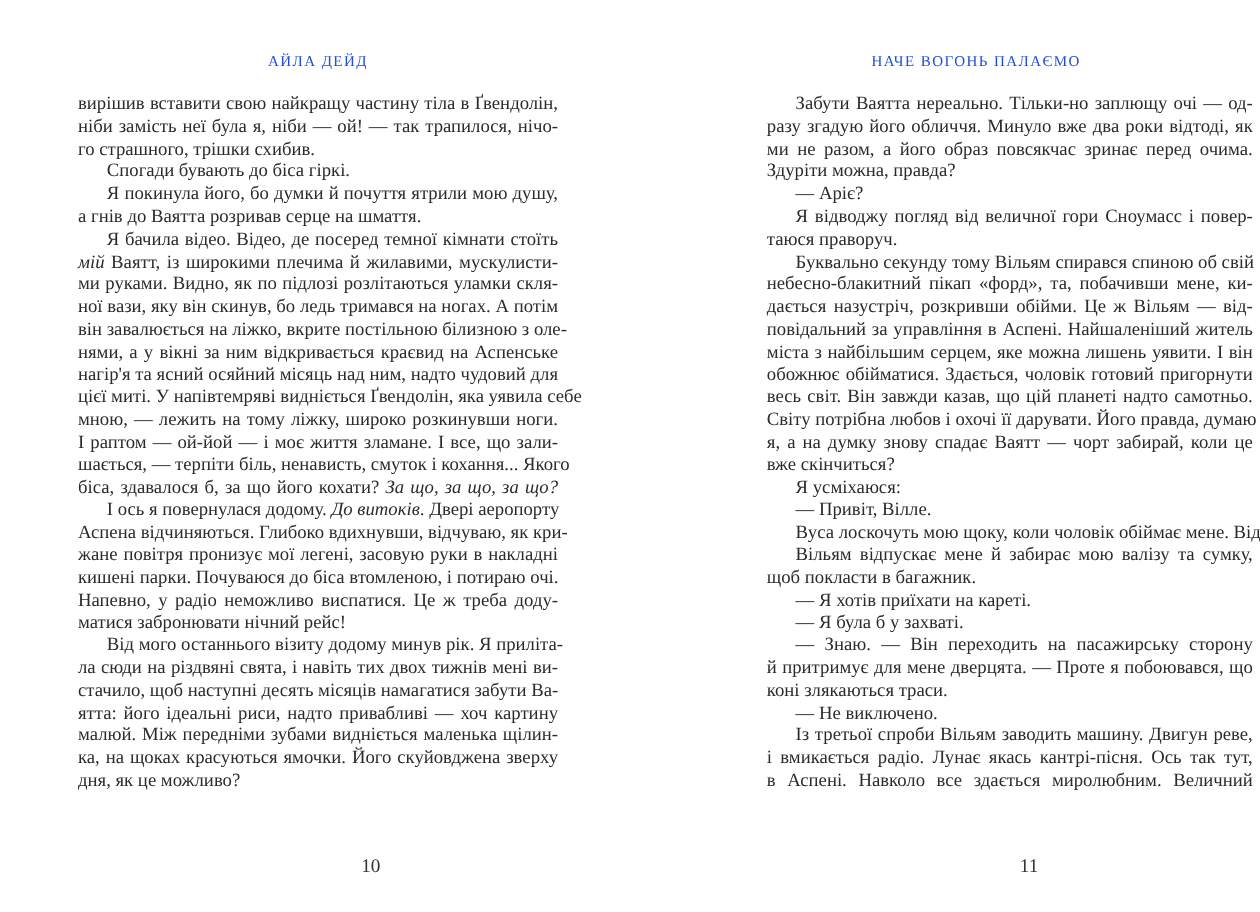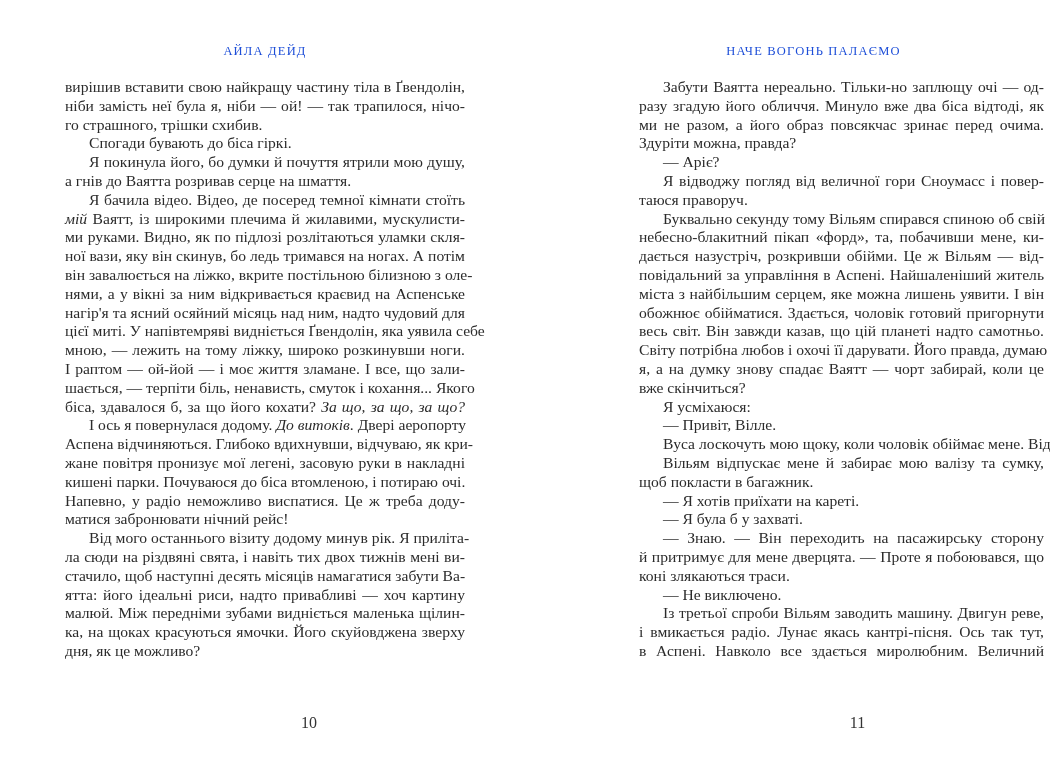--- a/index.html
+++ b/index.html
@@ -62,21 +62,21 @@
       <div class="line">ка, на щоках красуються ямочки. Його скуйовджена зверху</div>
       <div class="line last">дня, як це можливо?</div>
     </div>
   <div class="folio">10</div>
 </div>
 
 <div class="page right">
   <div class="running-head">НАЧЕ ВОГОНЬ ПАЛАЄМО</div>
   <div class="body" id="right-body">
       <div class="line indent">Забути Ваятта нереально. Тільки-но заплющу очі — од-</div>
-      <div class="line">разу згадую його обличчя. Минуло вже два біса відтоді, як</div>
+      <div class="line">разу згадую його обличчя. Минуло вже два роки відтоді, як</div>
       <div class="line">ми не разом, а його образ повсякчас зринає перед очима.</div>
       <div class="line last">Здуріти можна, правда?</div>
       <div class="line indent last">— Аріє?</div>
       <div class="line indent">Я відводжу погляд від величної гори Сноумасс і повер-</div>
       <div class="line last">таюся праворуч.</div>
       <div class="line indent">Буквально секунду тому Вільям спирався спиною об свій</div>
       <div class="line">небесно-блакитний пікап «форд», та, побачивши мене, ки-</div>
       <div class="line">дається назустріч, розкривши обійми. Це ж Вільям — від-</div>
       <div class="line">повідальний за управління в Аспені. Найшаленіший житель</div>
       <div class="line">міста з найбільшим серцем, яке можна лишень уявити. І він</div>

